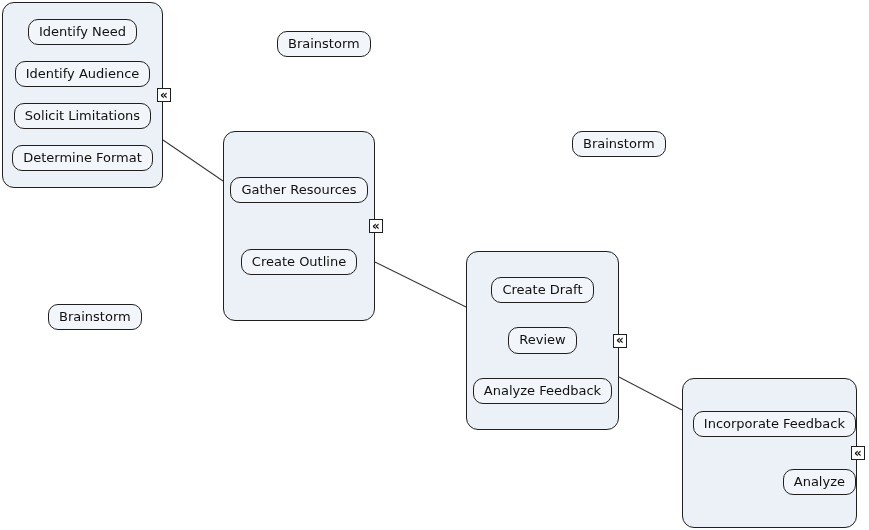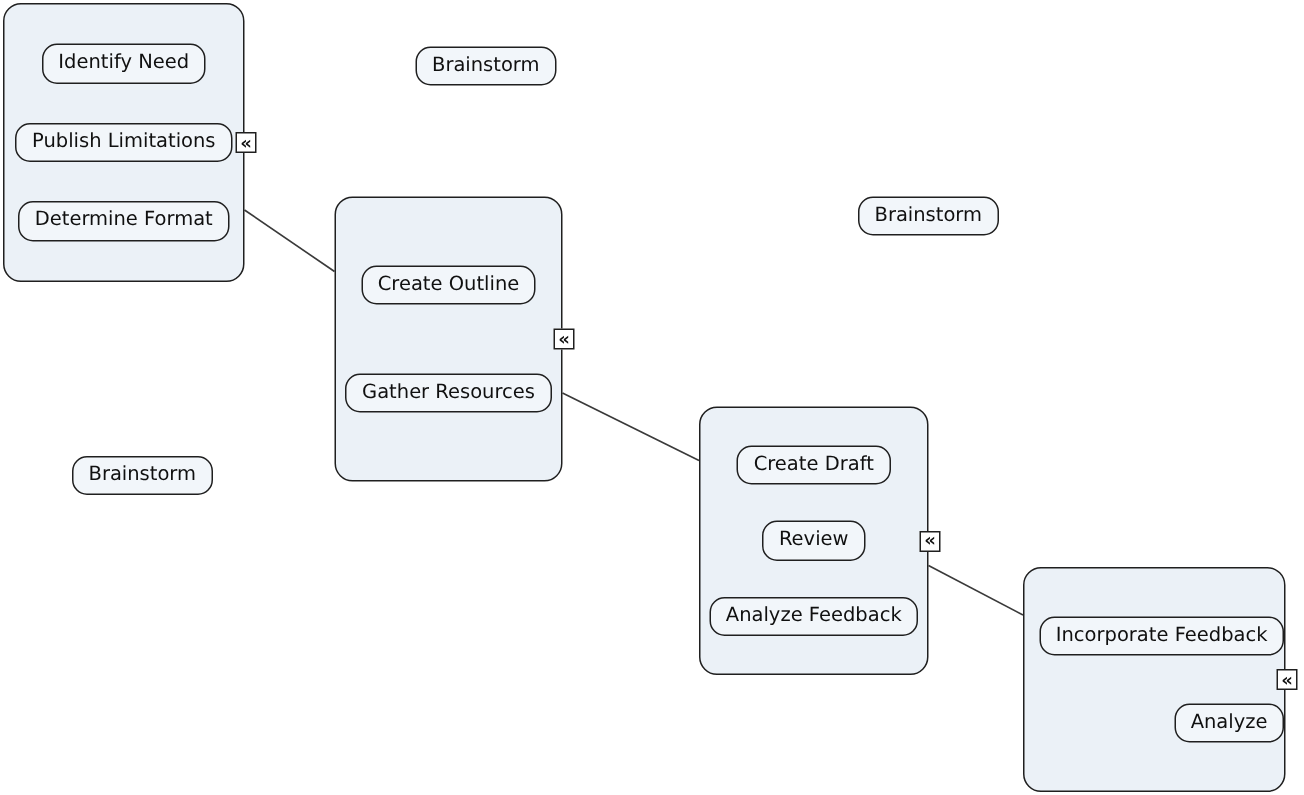--- a/index.html
+++ b/index.html
@@ -82,30 +82,31 @@
 <body>
 
 <div id="canvas">
   <svg id="edges" viewBox="0 0 869 530" xmlns="http://www.w3.org/2000/svg">
       <line x1="163" y1="140" x2="223" y2="181" stroke="#3a3a3a" stroke-width="1.1"></line>
       <line x1="375" y1="262" x2="466" y2="307" stroke="#3a3a3a" stroke-width="1.1"></line>
       <line x1="619" y1="377" x2="682" y2="410" stroke="#3a3a3a" stroke-width="1.1"></line>
     </svg>
 <div class="group" style="left: 2px; top: 2px; width: 161px; height: 186px;">
       <div class="task-node">Identify Need</div>
-      <div class="task-node">Publish Limitations</div>
+      <div class="task-node">Identify Audience</div>
+      <div class="task-node">Solicit Limitations</div>
       <div class="task-node">Determine Format</div>
       <div class="collapse-btn">«</div>
     </div>
     <div class="group" style="left: 223px; top: 131px; width: 152px; height: 190px;">
+      <div class="task-node">Gather Resources</div>
       <div class="task-node">Create Outline</div>
-      <div class="task-node">Gather Resources</div>
       <div class="collapse-btn">«</div>
     </div>
-    <div class="group" style="left: 466px; top: 251px; width: 153px; height: 179px; margin-top: 20px;">
+    <div class="group" style="left: 466px; top: 251px; width: 153px; height: 179px;">
       <div class="task-node">Create Draft</div>
       <div class="task-node">Review</div>
       <div class="task-node">Analyze Feedback</div>
       <div class="collapse-btn">«</div>
     </div>
     <div class="group" style="left: 682px; top: 378px; width: 175px; height: 150px; align-items: flex-end;">
       <div class="task-node">Incorporate Feedback</div>
       <div class="task-node">Analyze</div>
       <div class="collapse-btn">«</div>
     </div>

